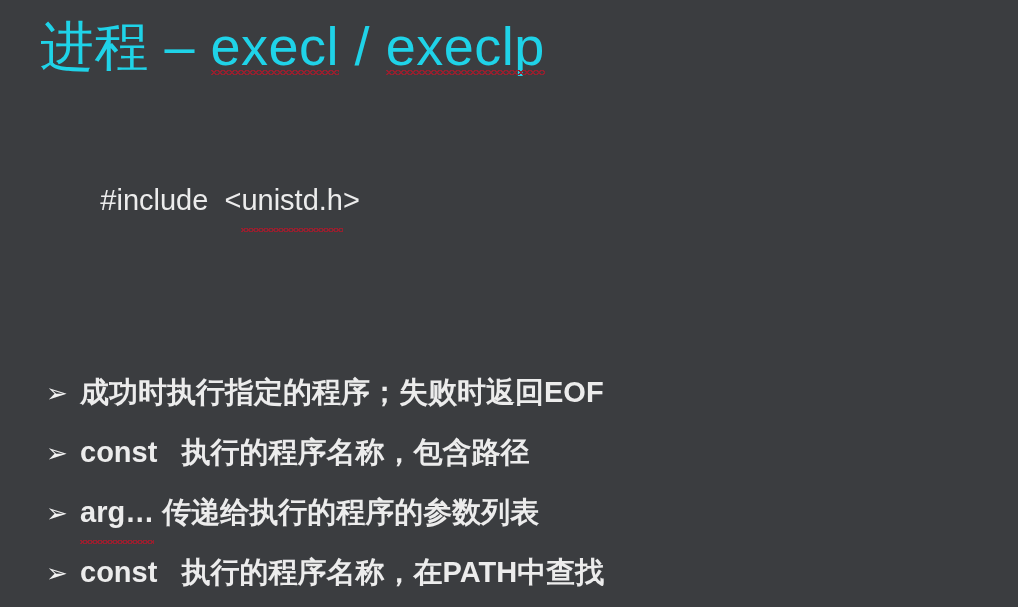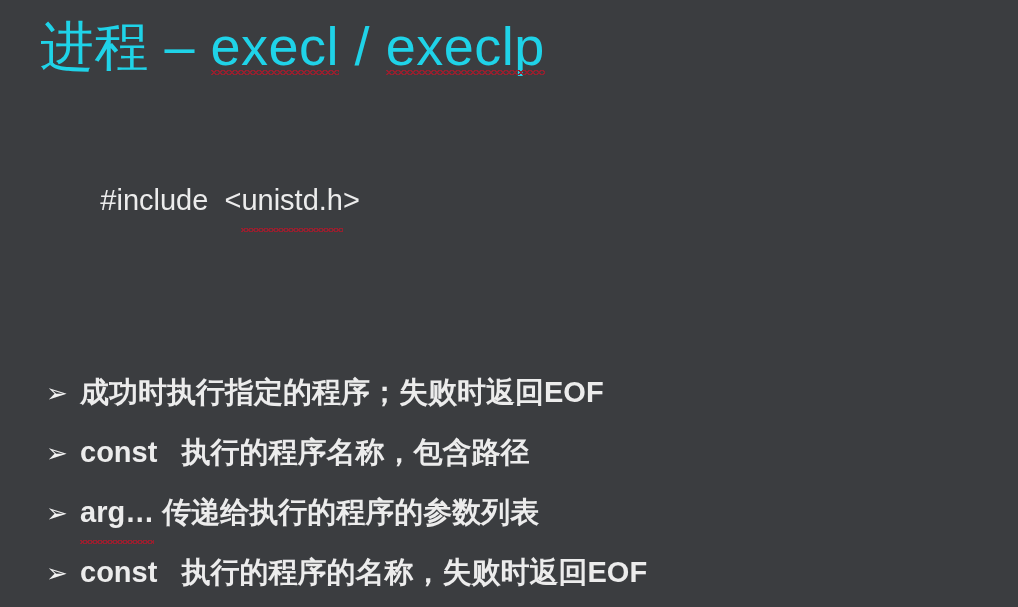--- a/index.html
+++ b/index.html
@@ -137,18 +137,18 @@
       <span class="bullet-text"><span>const</span><span>   执行的程序名称，包含路径</span></span>
     </div>
 
     <div class="bullet-row">
       <span class="bullet-marker">➢</span>
       <span class="bullet-text"><span></span><span class="sp">arg…</span><span> 传递给执行的程序的参数列表</span></span>
     </div>
 
     <div class="bullet-row">
       <span class="bullet-marker">➢</span>
-      <span class="bullet-text"><span>const</span><span>   执行的程序的名称，失败时返回EOF</span></span>
+      <span class="bullet-text"><span>const</span><span>   执行的程序名称，在PATH中查找</span></span>
     </div>
 
   </div>
 
 </div>
 
 </body></html>

